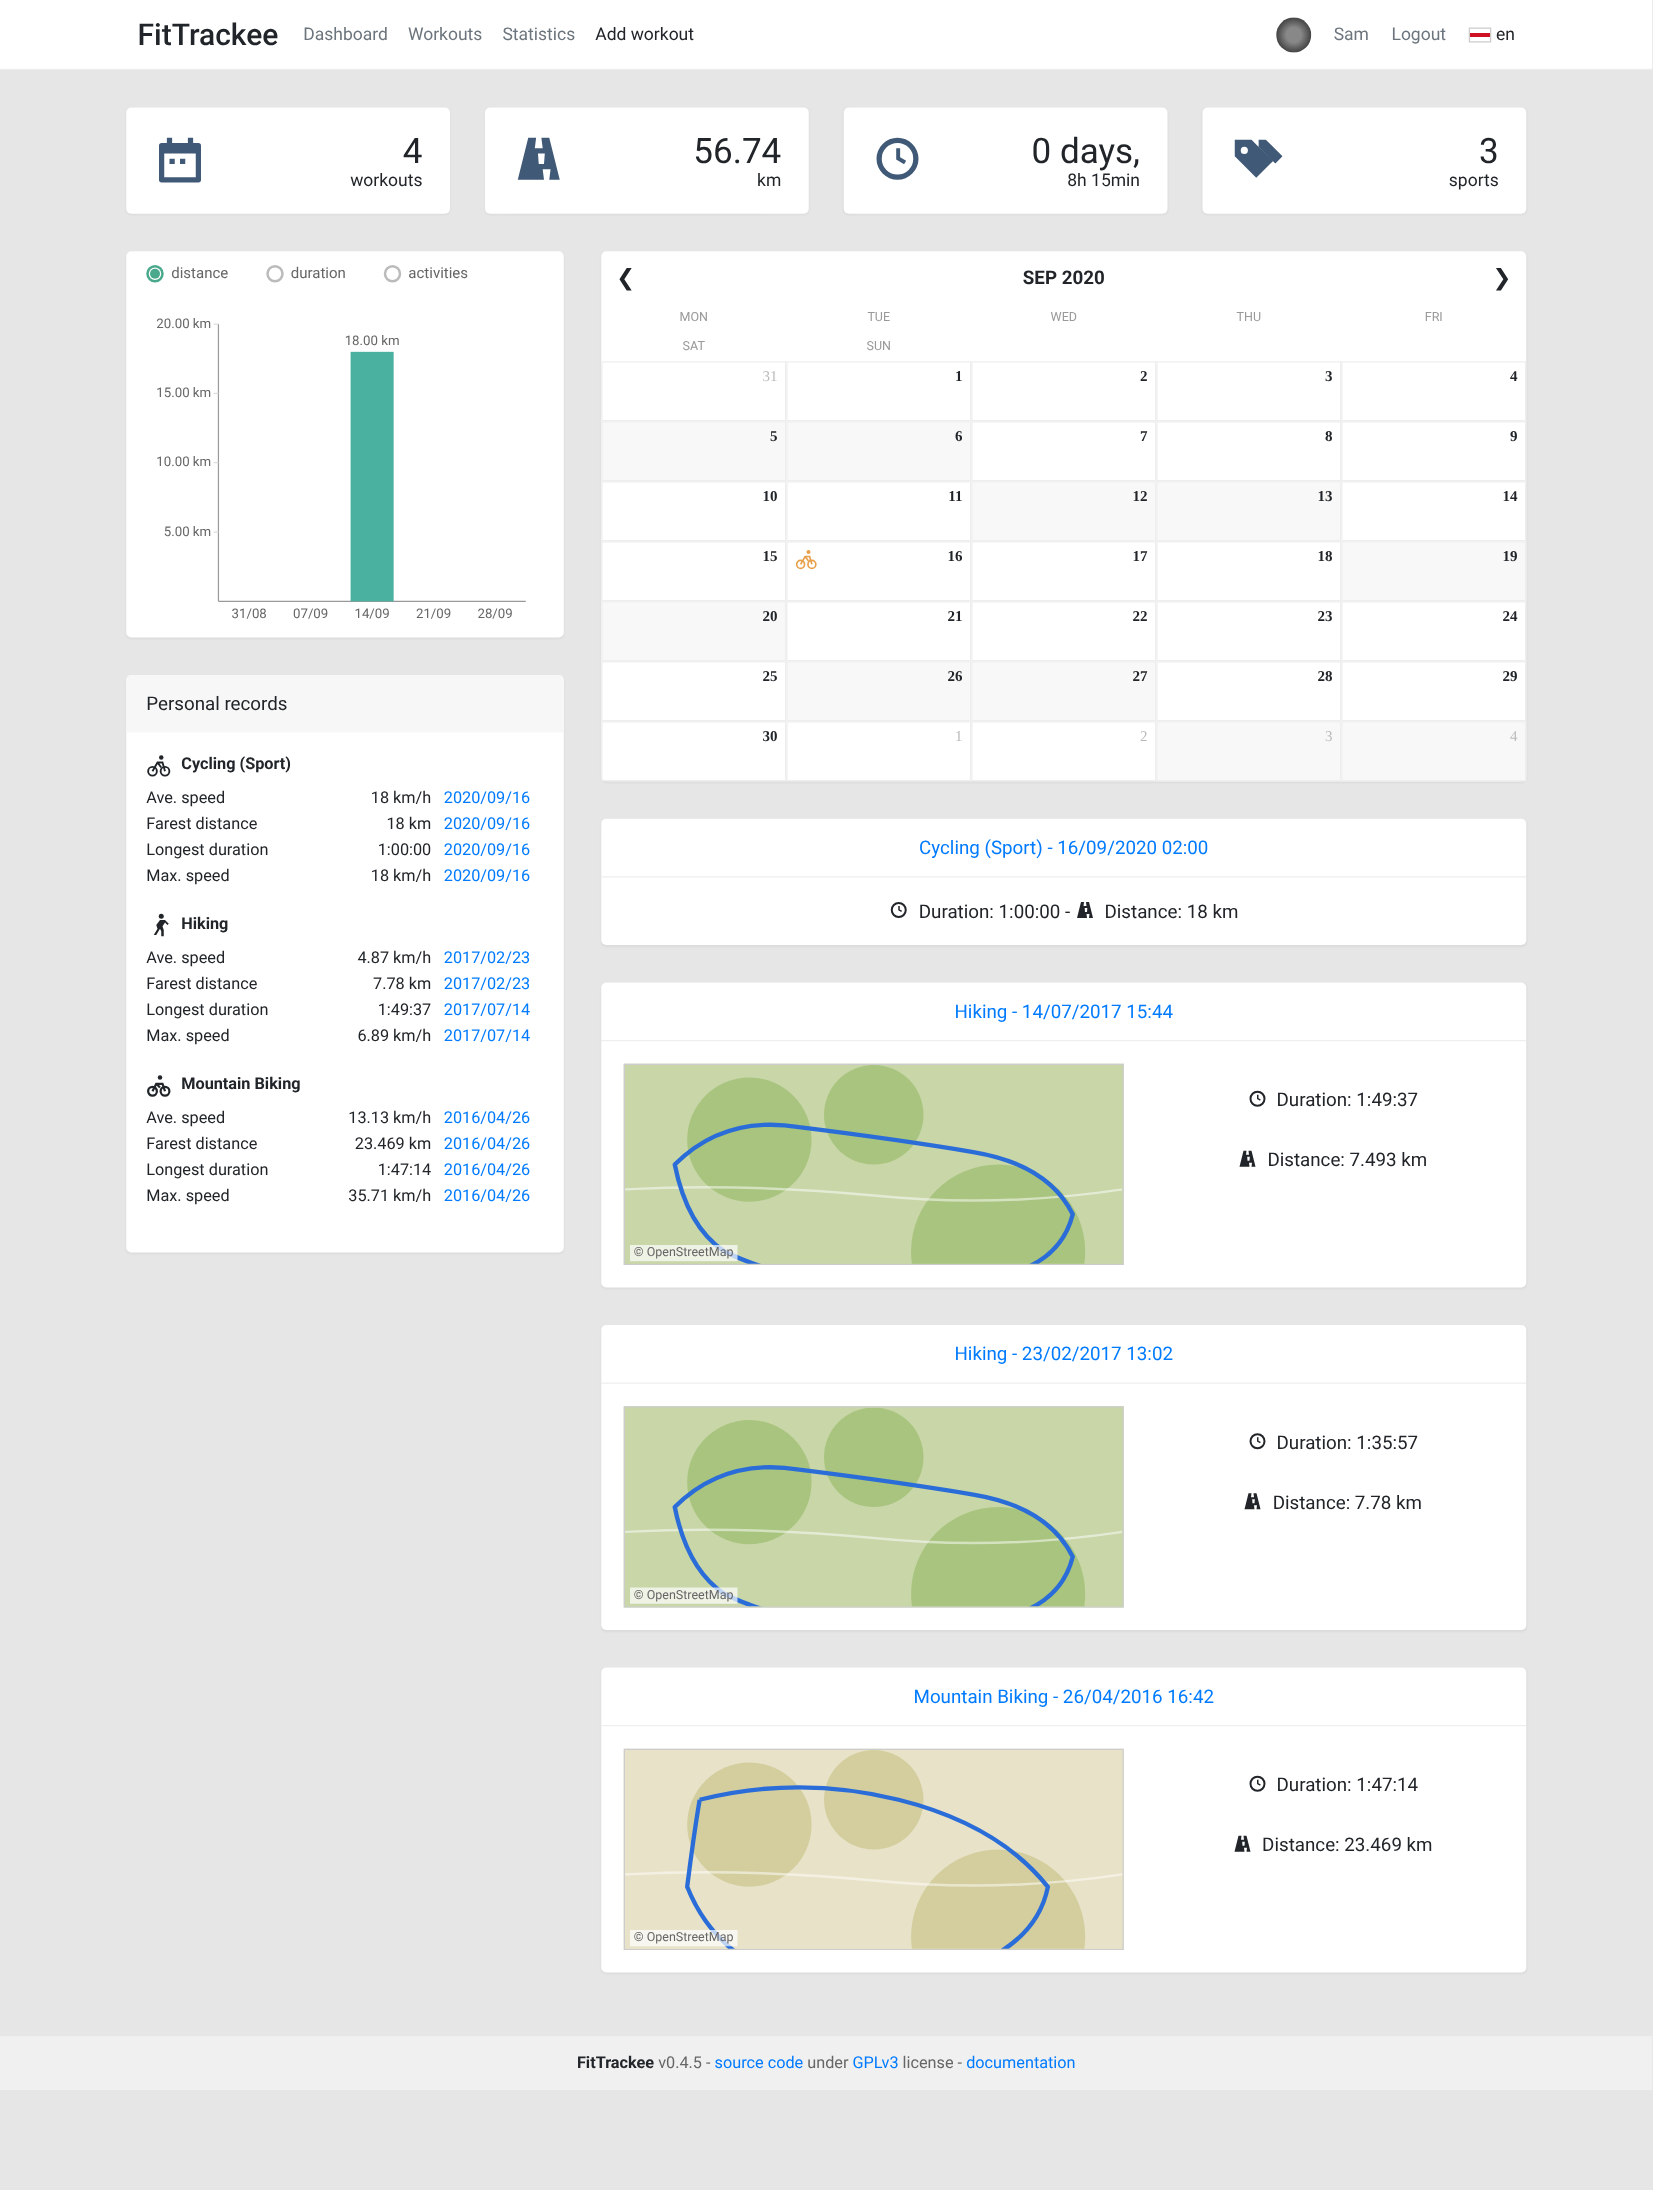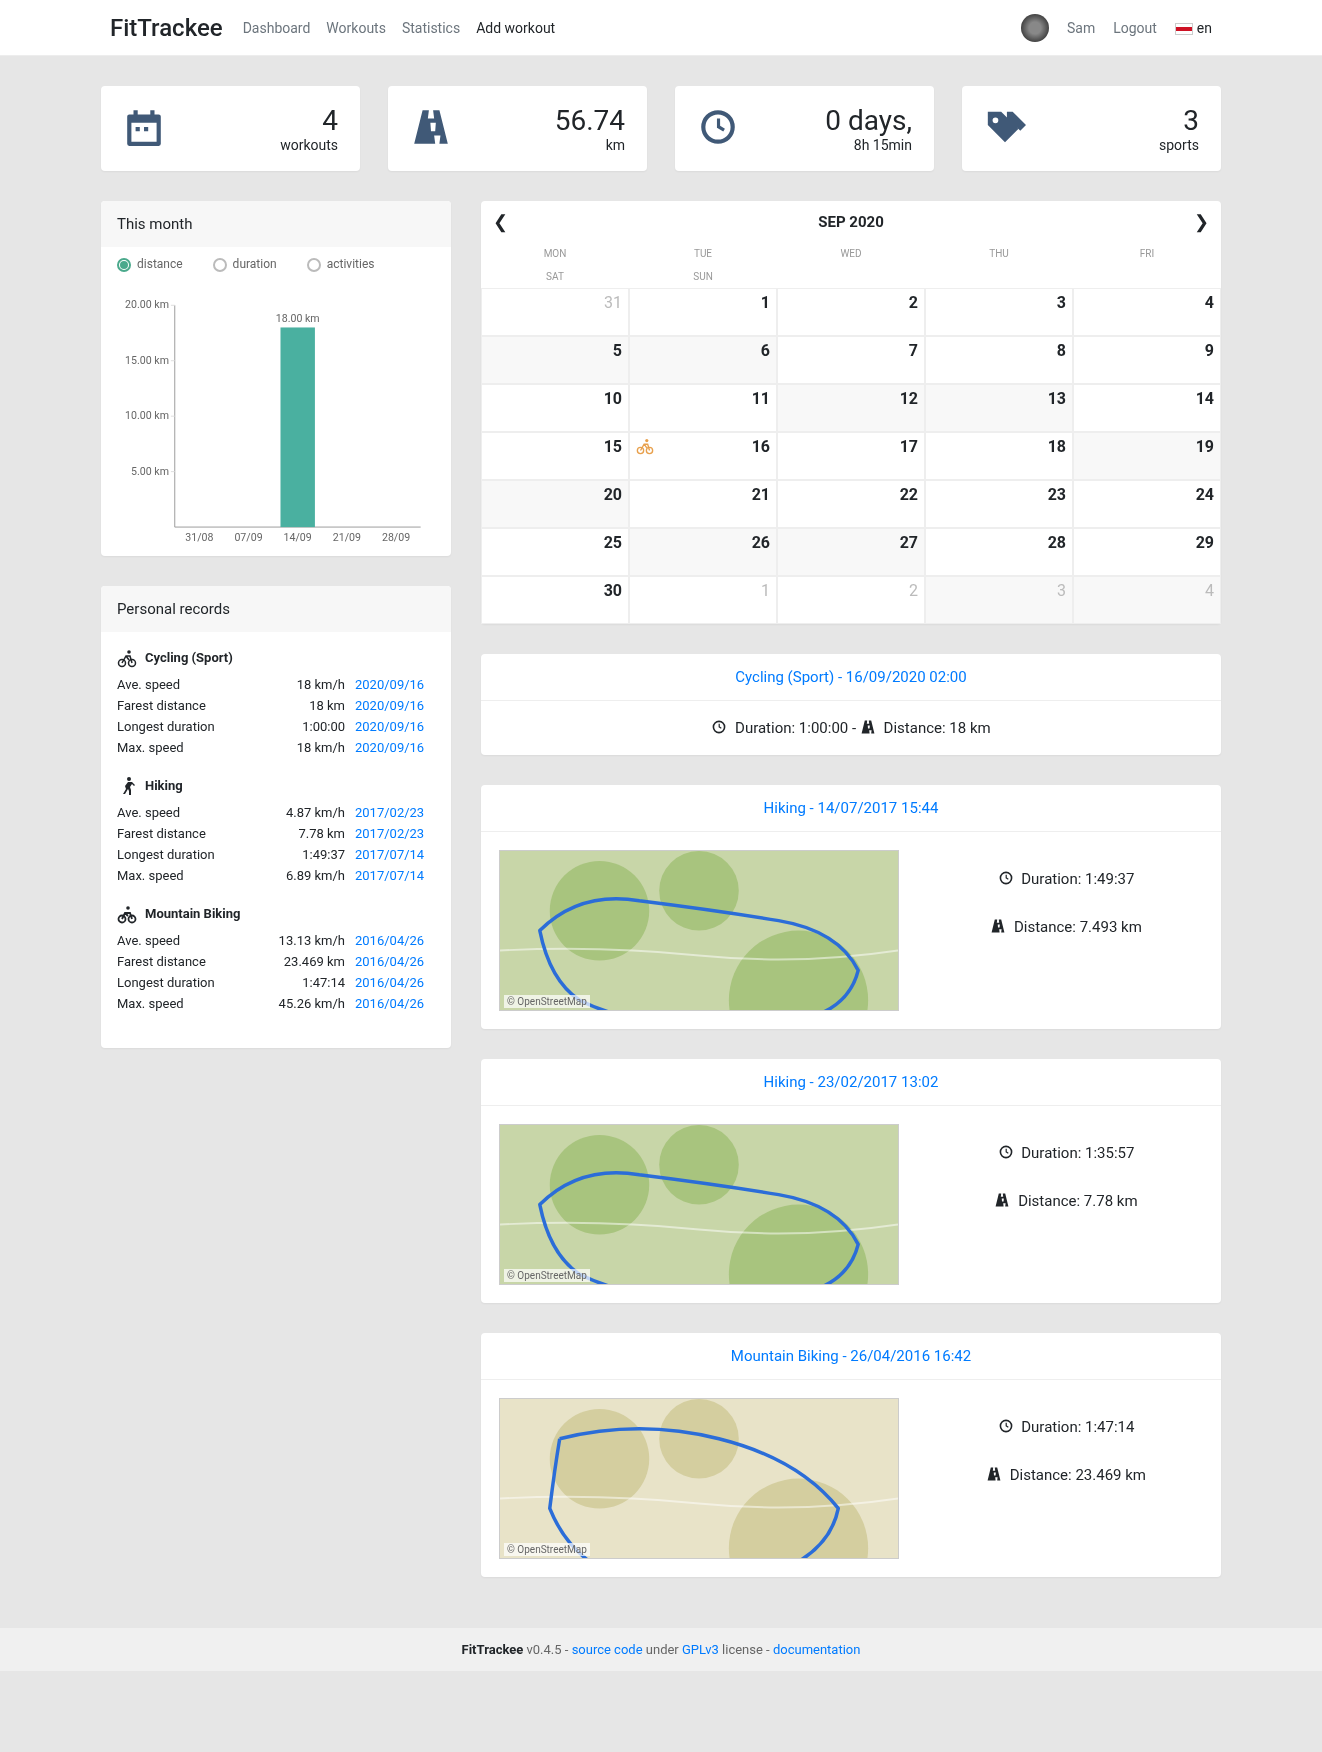--- a/index.html
+++ b/index.html
@@ -49,21 +49,21 @@
 .record-value { width: 100px; text-align: right; padding-right: 10px; }
 .record-date { width: 80px; text-align: left; }
 .record-date a { color: #007bff; text-decoration: none; }
 
 .calendar { background: #fff; border-radius: 4px; margin-bottom: 30px; box-shadow: 0 1px 2px rgba(0,0,0,0.05); }
 .cal-header { display: flex; align-items: center; padding: 10px 12px; }
 .cal-arrow { cursor: pointer; color: #212529; font-size: 18px; }
 .cal-title { flex: 1; text-align: center; font-weight: bold; font-size: 15px; }
 .cal-grid { display: grid; grid-template-columns: repeat(5, 1fr); }
 .cal-dow { text-align: center; font-size: 10px; color: #999; padding: 6px 0; }
-.cal-cell { border: 0.5px solid #eee; height: 48px; padding: 4px 6px; text-align: right; font-size: 16px; font-weight: bold; position: relative; }
+.cal-cell { border: 0.5px solid #eee; height: 48px; padding: 4px 6px; text-align: right; font-size: 12px; font-weight: bold; position: relative; font-family: Liberation Serif, serif; }
 .cal-cell.other { color: #bbb; font-weight: normal; }
 .cal-cell.weekend { background: #f8f8f8; }
 .cal-event { position: absolute; left: 6px; top: 4px; }
 .cal-event svg { width: 18px; height: 18px; }
 
 .workout-card { background: #fff; border-radius: 4px; margin-bottom: 30px; box-shadow: 0 1px 2px rgba(0,0,0,0.05); }
 .workout-title { text-align: center; padding: 14px; color: #007bff; font-size: 15px; border-bottom: 1px solid #eee; }
 .workout-body { padding: 18px; display: flex; gap: 30px; align-items: flex-start; }
 .workout-body.nomap { justify-content: center; }
 .map-placeholder { width: 400px; height: 161px; border: 1px solid #ccc; background: #d6dfb8; position: relative; overflow: hidden; flex-shrink: 0; }
@@ -167,21 +167,20 @@
           <div class="stat-value">3</div>
           <div class="stat-label">sports</div>
         </div>
   </div>
 </div>
 
 <div class="main-row">
 <div class="sidebar">
 
   <div class="panel">
-    <div class="panel-header">This month</div>
     <div class="chart-controls">
       <label><span class="radio checked"></span><span>distance</span></label>
       <label><span class="radio unchecked"></span><span>duration</span></label>
       <label><span class="radio unchecked"></span><span>activities</span></label>
     </div>
     <div class="chart-area">
       <svg class="chart-svg" id="chart-svg" viewBox="0 0 320 280">
               <line x1="55" y1="20" x2="55" y2="250" stroke="#999"></line>
               <line x1="55" y1="250" x2="310" y2="250" stroke="#999"></line>
               <line class="grid-line" x1="51" y1="192.5" x2="55" y2="192.5"></line>
@@ -279,21 +278,21 @@
                 <span class="record-value">23.469 km</span>
                 <span class="record-date"><a>2016/04/26</a></span>
               </div>
               <div class="record-row">
                 <span class="record-label">Longest duration</span>
                 <span class="record-value">1:47:14</span>
                 <span class="record-date"><a>2016/04/26</a></span>
               </div>
               <div class="record-row">
                 <span class="record-label">Max. speed</span>
-                <span class="record-value">45.26 km/h</span>
+                <span class="record-value">35.71 km/h</span>
                 <span class="record-date"><a>2016/04/26</a></span>
               </div>
             </div>
           </div>
   </div>
 
 </div>
 
 <div class="content">
 

